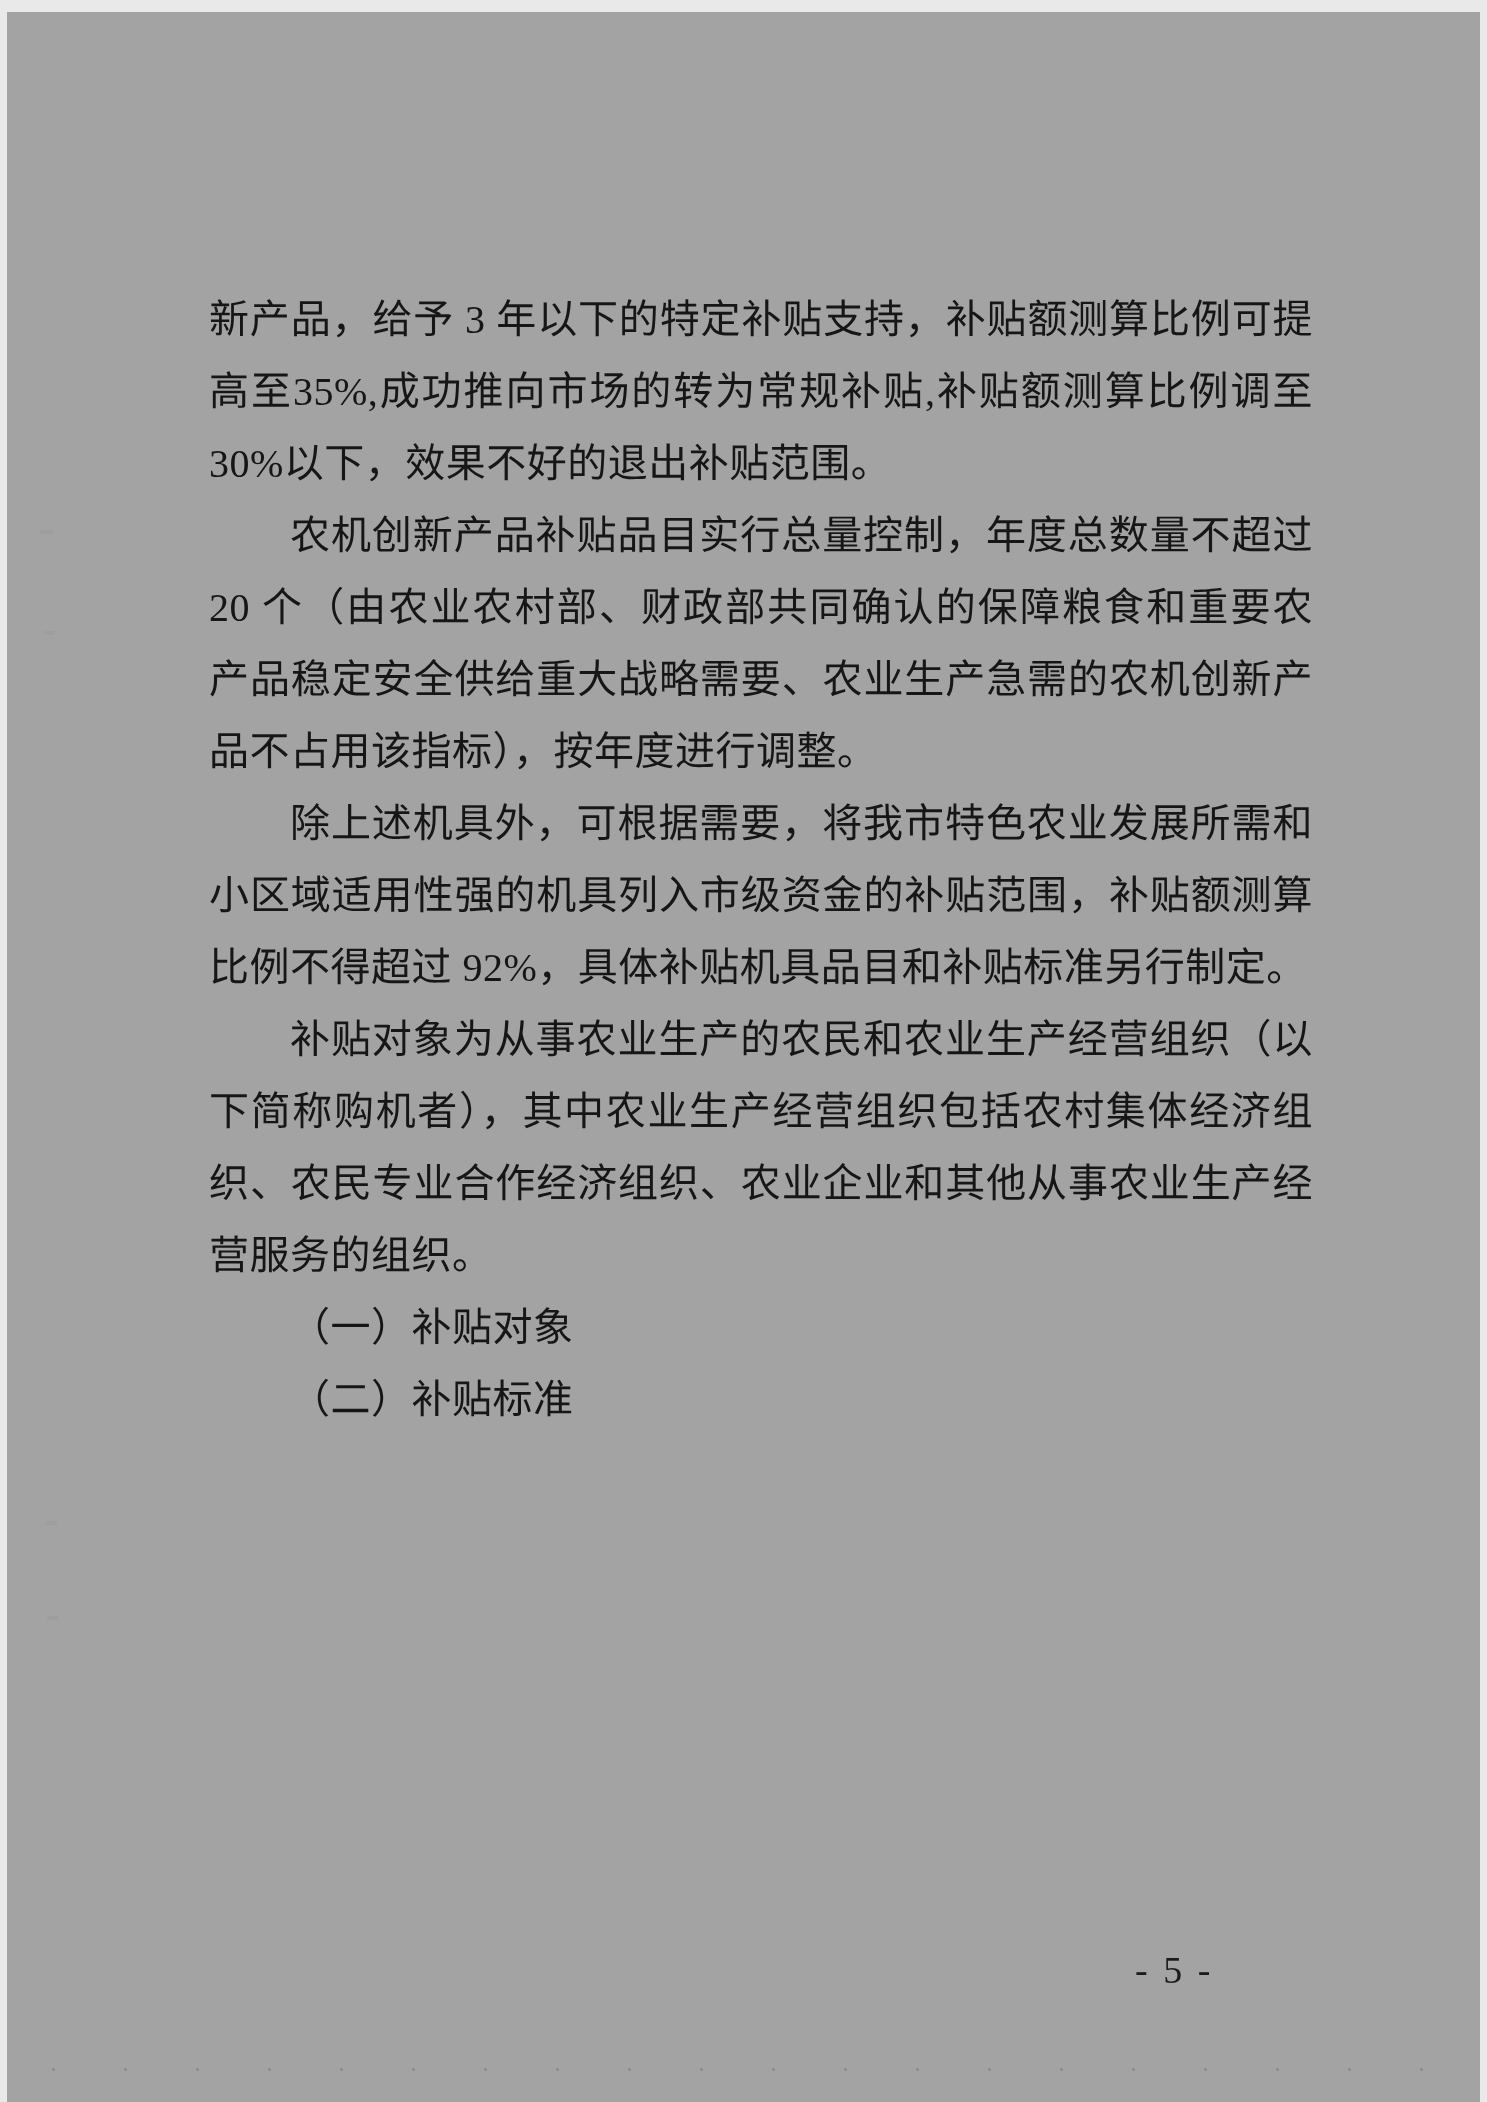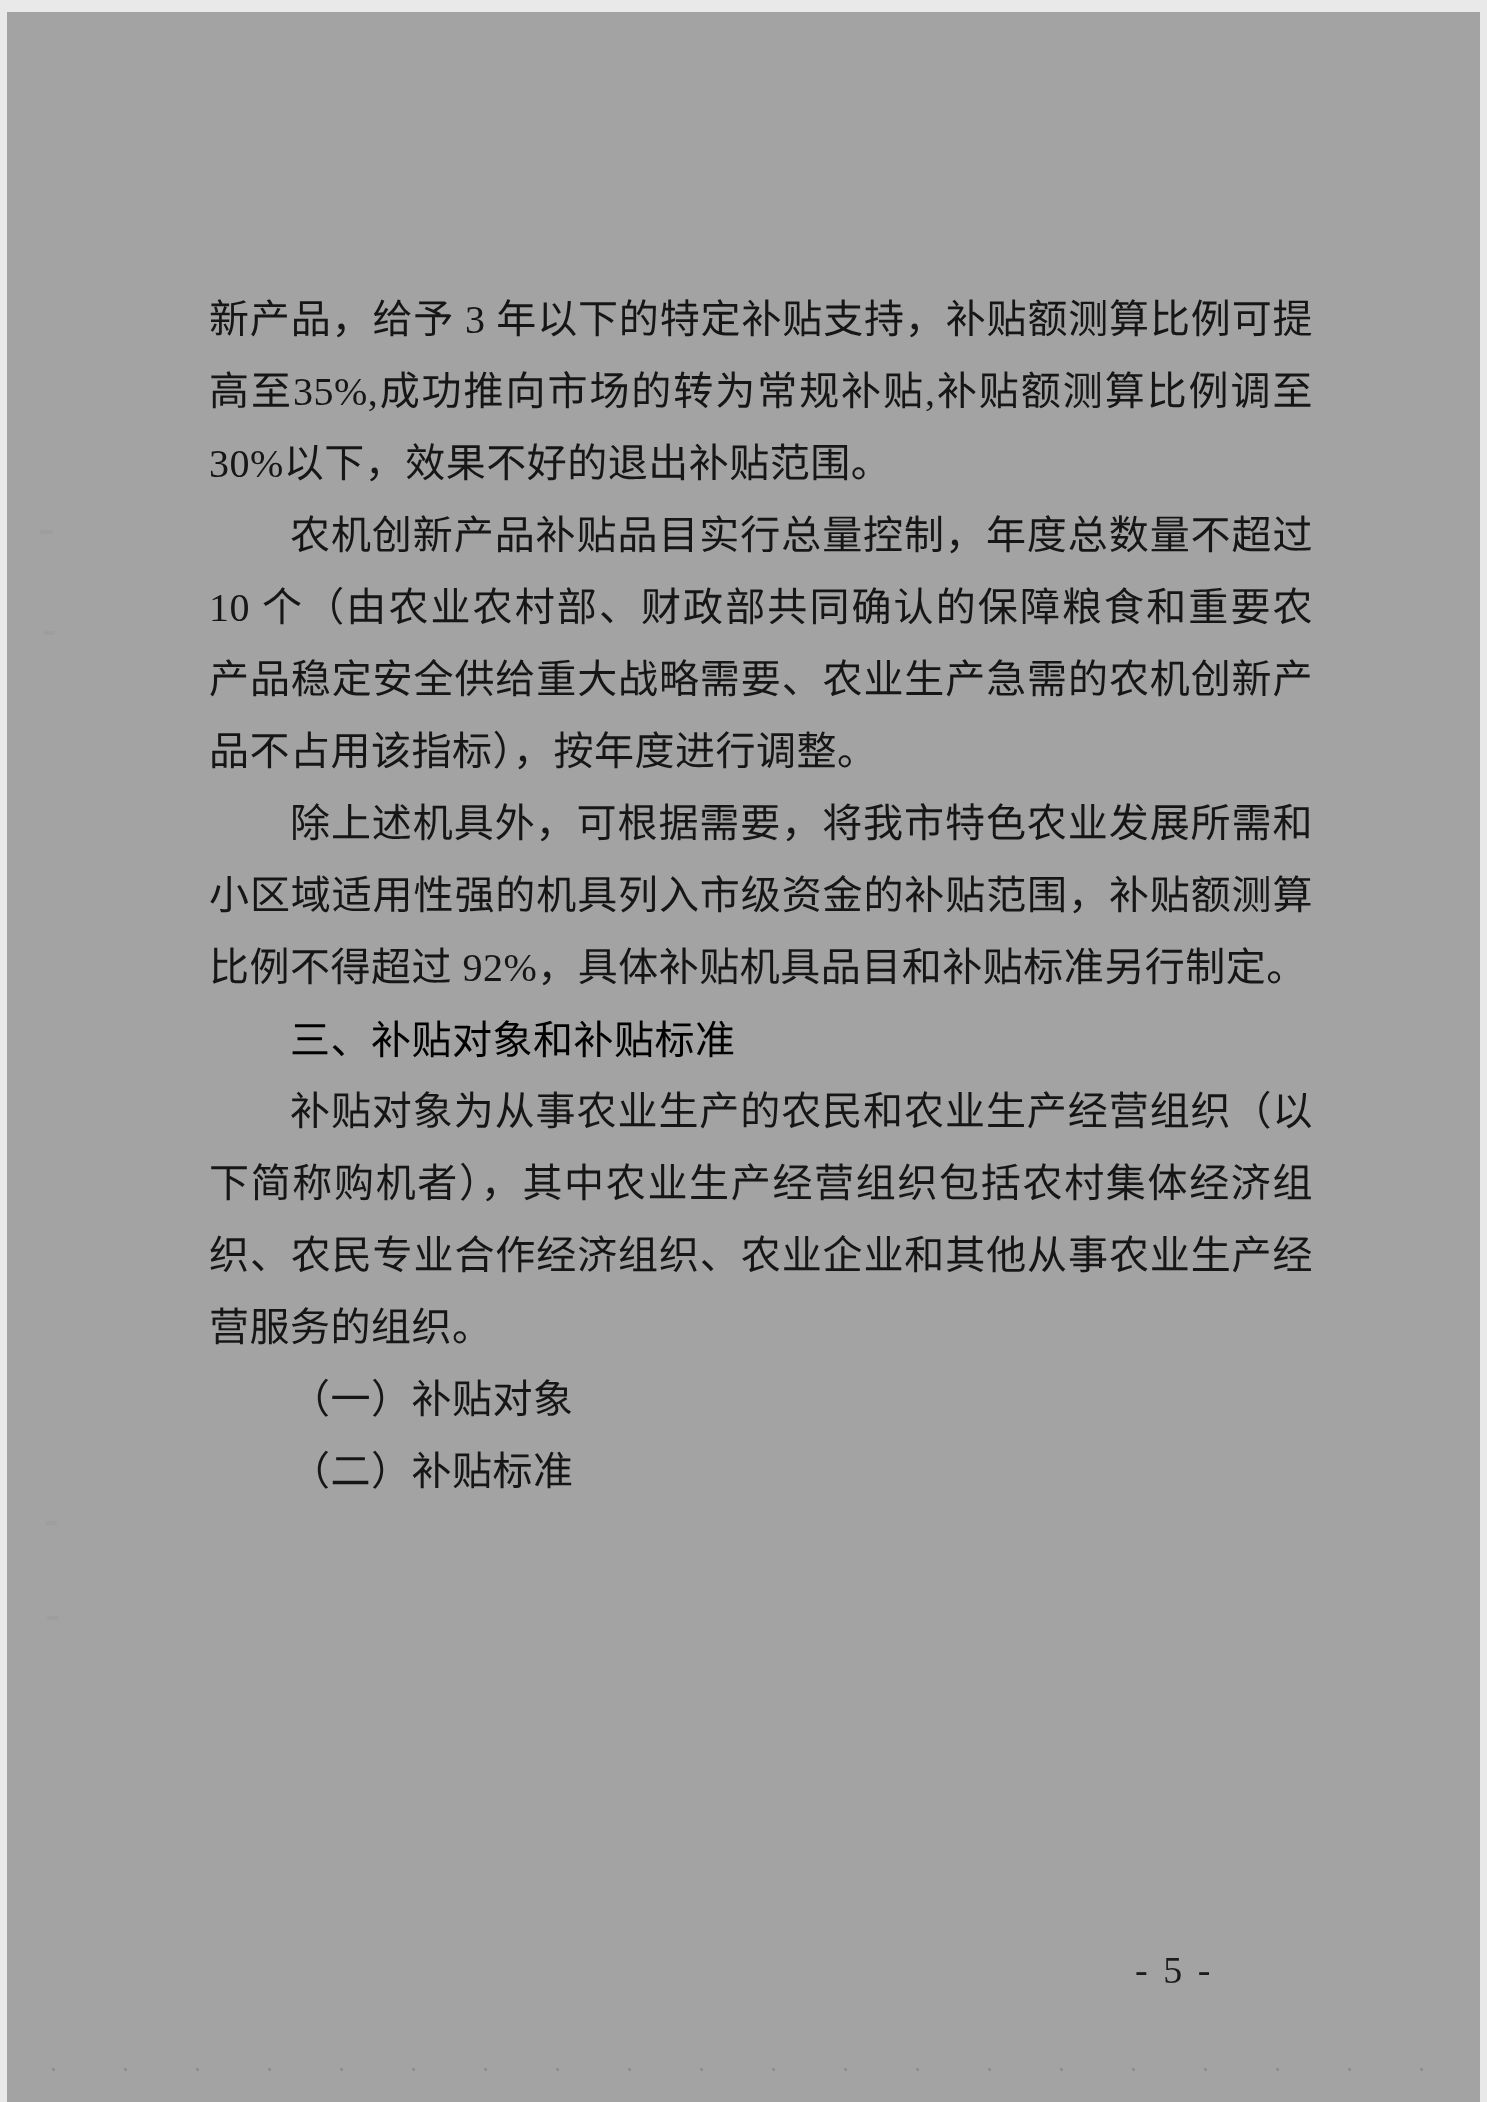--- a/index.html
+++ b/index.html
@@ -61,23 +61,22 @@
       rgba(0,0,0,0) 3px 72px);
   }
 </style>
 </head>
 <body>
 
 <div class="page">
 
   <div class="content">
     <p>新产品，给予 3 年以下的特定补贴支持，补贴额测算比例可提高至35%,成功推向市场的转为常规补贴,补贴额测算比例调至30%以下，效果不好的退出补贴范围。</p>
-    <p class="ind">农机创新产品补贴品目实行总量控制，年度总数量不超过 10 个（由农业农村部、财政部共同确认的保障粮食和重要农产品稳定安全供给重大战略需要、农业生产急需的农机创新产品不占用该指标），按年度进行调整。</p>
+    <p class="ind">农机创新产品补贴品目实行总量控制，年度总数量不超过 20 个（由农业农村部、财政部共同确认的保障粮食和重要农产品稳定安全供给重大战略需要、农业生产急需的农机创新产品不占用该指标），按年度进行调整。</p>
     <p class="ind">除上述机具外，可根据需要，将我市特色农业发展所需和小区域适用性强的机具列入市级资金的补贴范围，补贴额测算比例不得超过 92%，具体补贴机具品目和补贴标准另行制定。</p>
-    <h2 class="ind sec-heading">三、补贴对象和补贴标准</h2>
     <p class="ind">补贴对象为从事农业生产的农民和农业生产经营组织（以下简称购机者），其中农业生产经营组织包括农村集体经济组织、农民专业合作经济组织、农业企业和其他从事农业生产经营服务的组织。</p>
     <p class="ind">（一）补贴对象</p>
     <p class="ind">（二）补贴标准</p>
   </div>
 
   <div class="page-number">- 5 -</div>
 
   <div class="mark" id="m1"></div>
   <div class="mark" id="m2"></div>
   <div class="mark" id="m3"></div>

